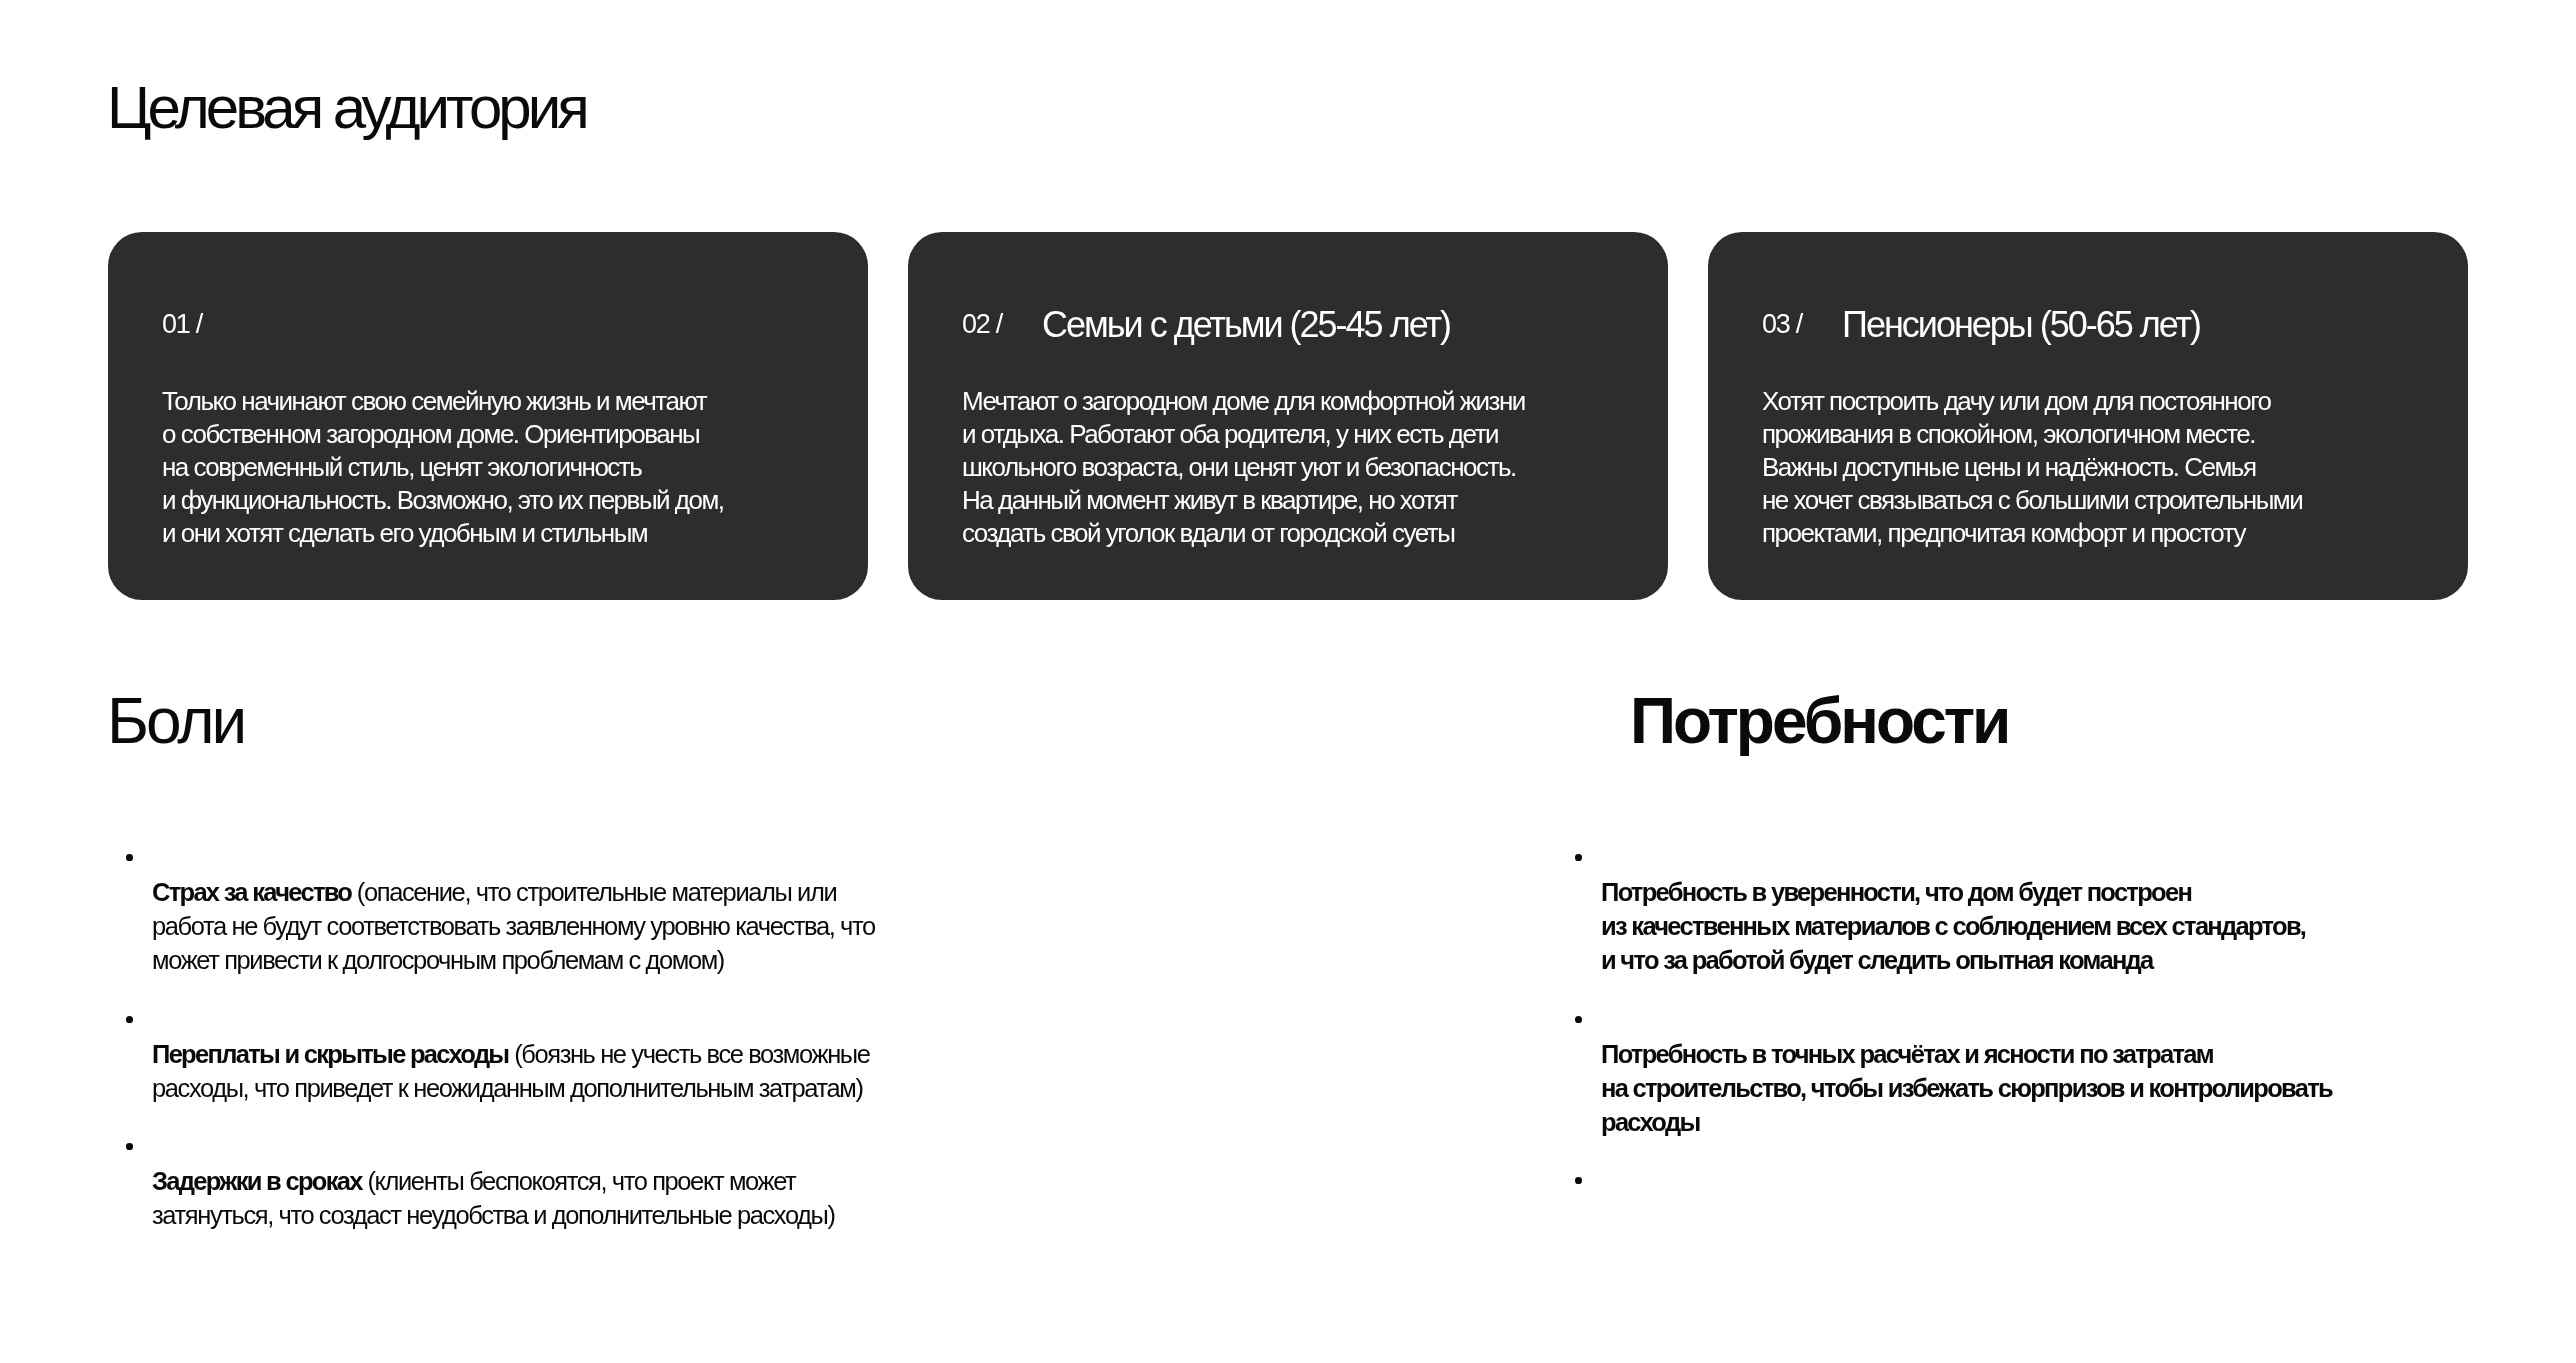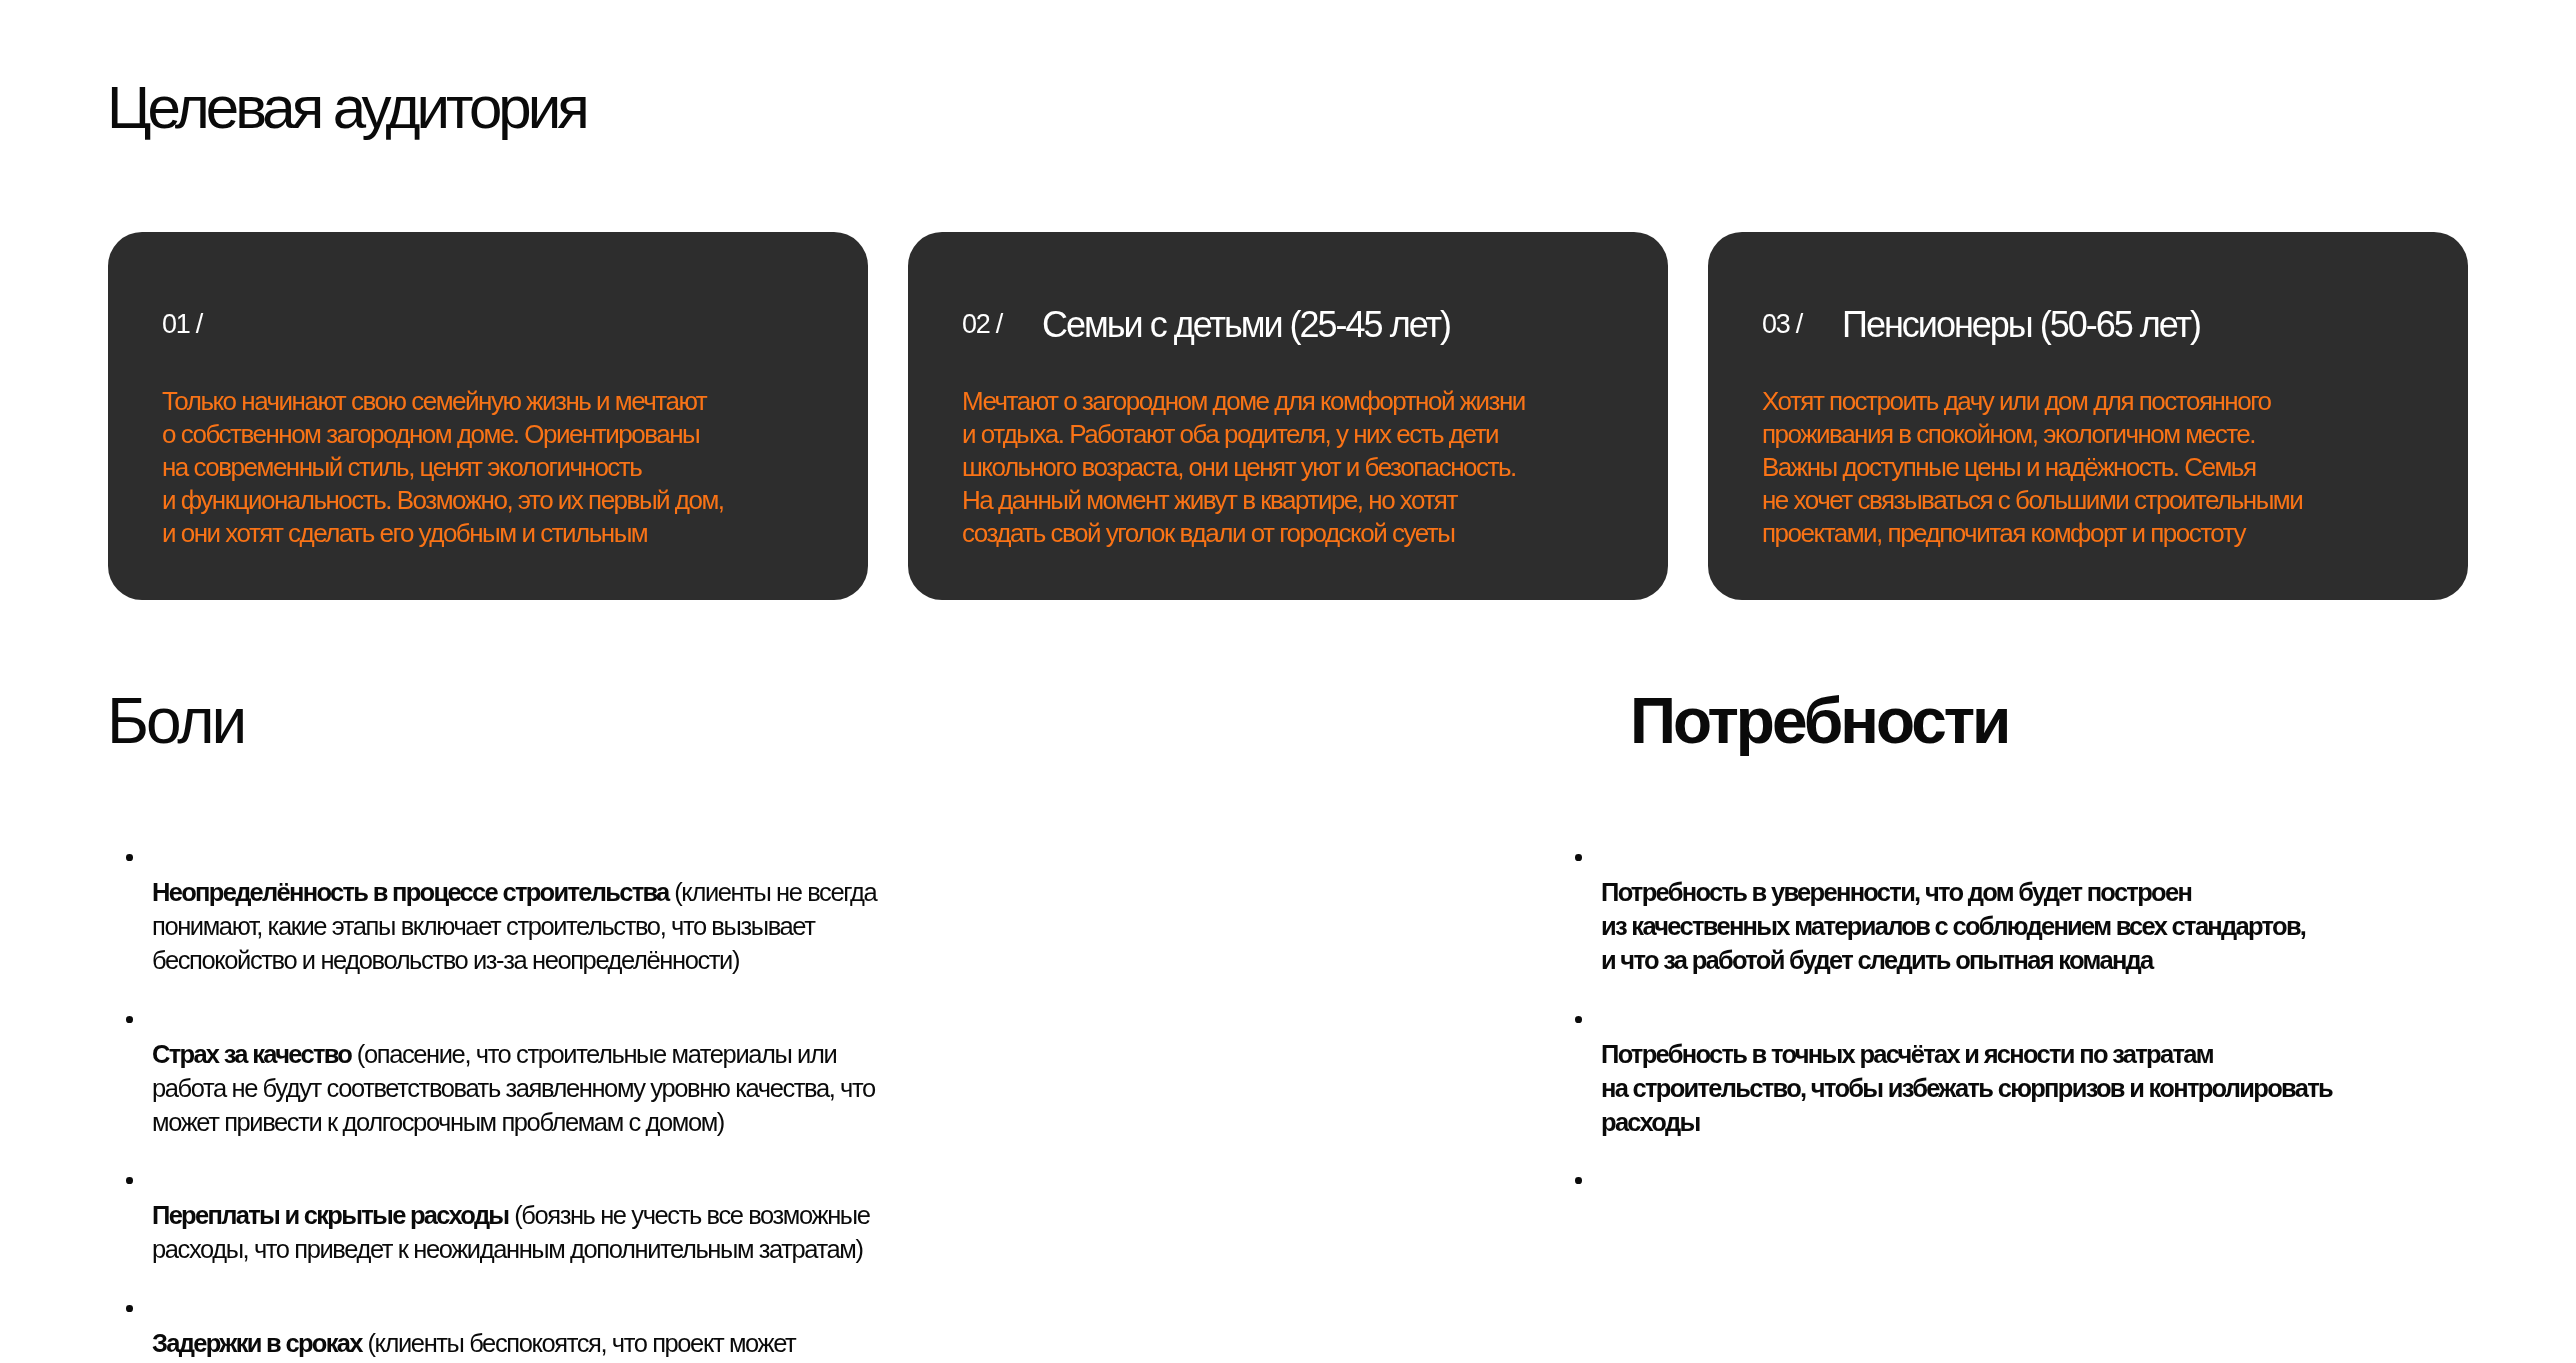--- a/index.html
+++ b/index.html
@@ -64,21 +64,21 @@
     }
     .card-body {
       position: absolute;
       left: 54px;
       top: 153px;
       width: 678px;
       font-size: 26px;
       line-height: 33px;
       letter-spacing: -1.5px;
       font-weight: 400;
-      color: #f97316;
+      color: #ffffff;
       white-space: pre-line;
     }
     .section-title {
       position: absolute;
       top: 686px;
       font-size: 64px;
       line-height: 70px;
       letter-spacing: -3px;
       font-weight: 400;
       margin: 0;
@@ -152,25 +152,20 @@
 проживания в спокойном, экологичном месте.
 Важны доступные цены и надёжность. Семья
 не хочет связываться с большими строительными
 проектами, предпочитая комфорт и простоту</div>
   </div>
 </div>
 
 <h2 class="section-title pains">Боли</h2>
 <ul class="bullets pains">
   <li class="bullet-item">
-    <span class="bullet-dot"></span><span class="bullet-strong">Неопределённость в процессе строительства</span><span> (клиенты не всегда
-понимают, какие этапы включает строительство, что вызывает
-беспокойство и недовольство из-за неопределённости)</span>
-  </li>
-  <li class="bullet-item">
     <span class="bullet-dot"></span><span class="bullet-strong">Страх за качество</span><span> (опасение, что строительные материалы или
 работа не будут соответствовать заявленному уровню качества, что
 может привести к долгосрочным проблемам с домом)</span>
   </li>
   <li class="bullet-item">
     <span class="bullet-dot"></span><span class="bullet-strong">Переплаты и скрытые расходы</span><span> (боязнь не учесть все возможные
 расходы, что приведет к неожиданным дополнительным затратам)</span>
   </li>
   <li class="bullet-item">
     <span class="bullet-dot"></span><span class="bullet-strong">Задержки в сроках</span><span> (клиенты беспокоятся, что проект может

